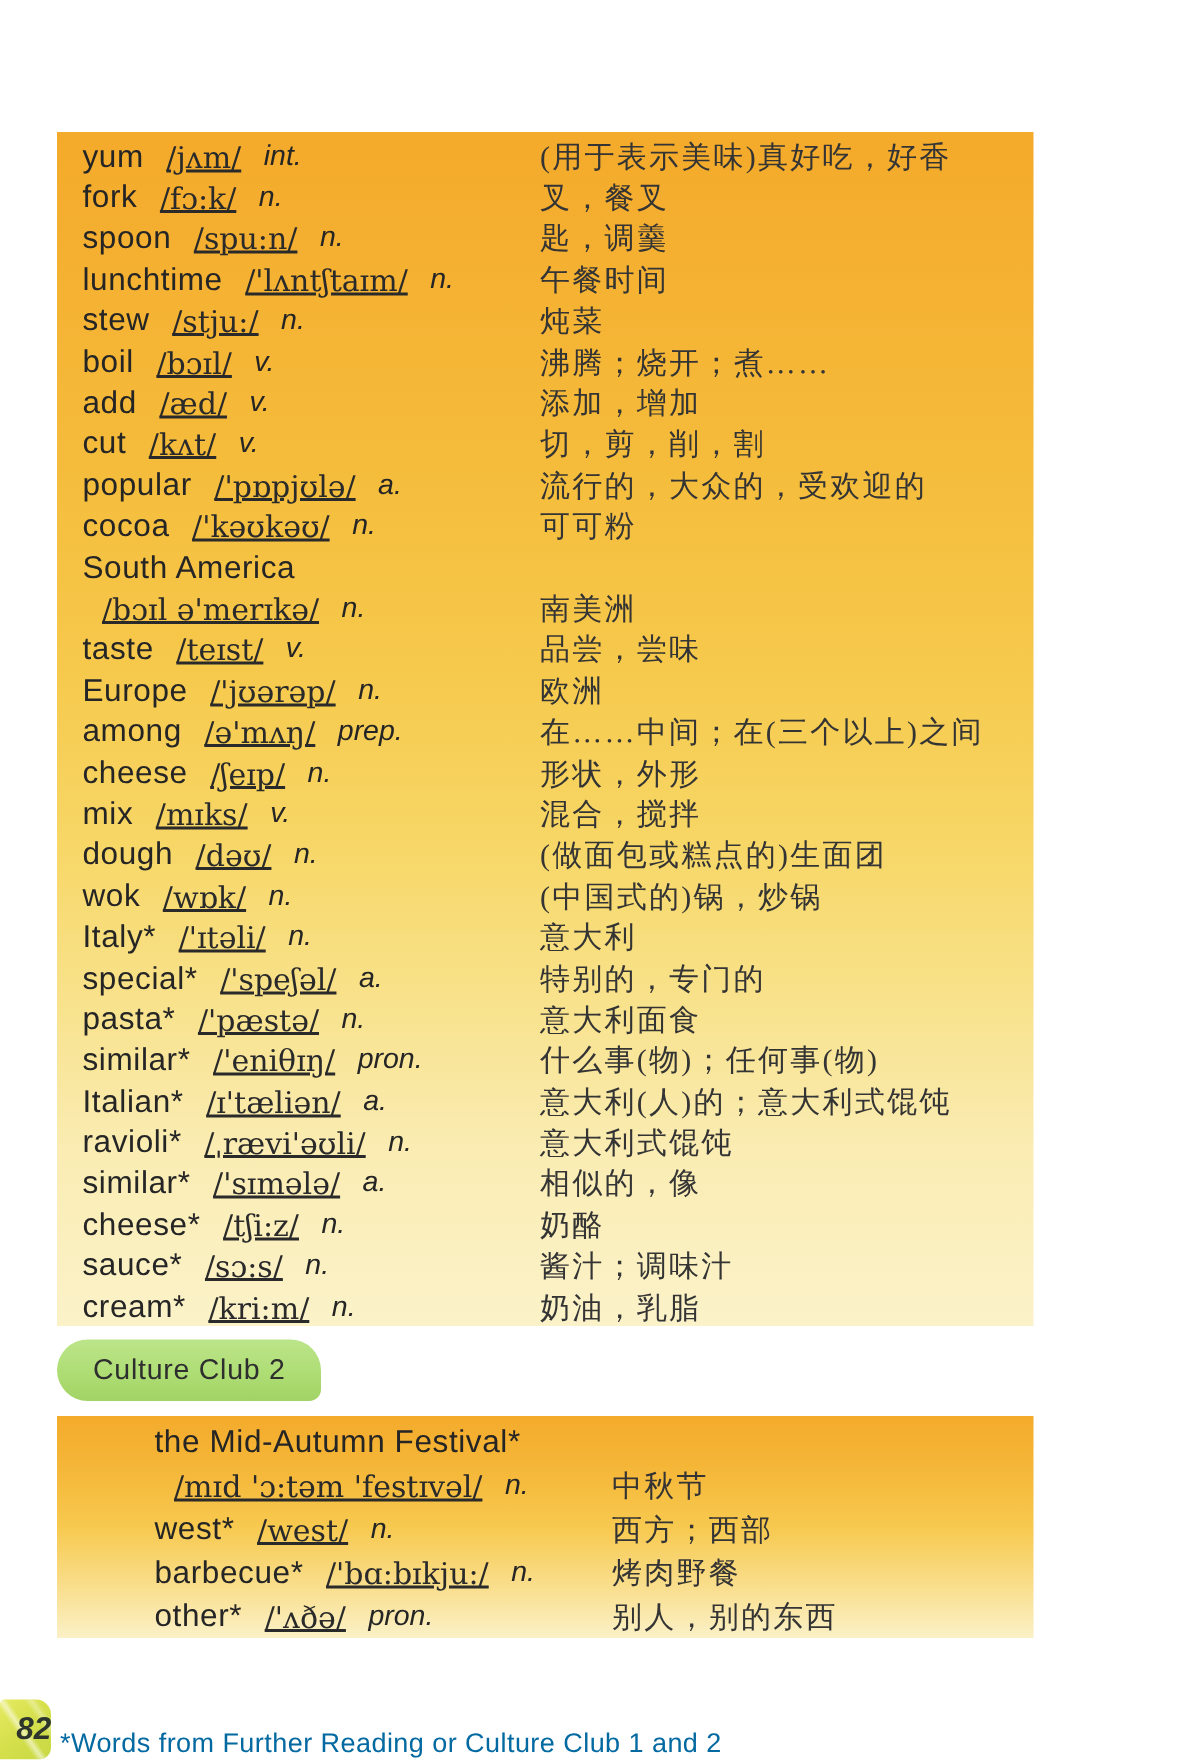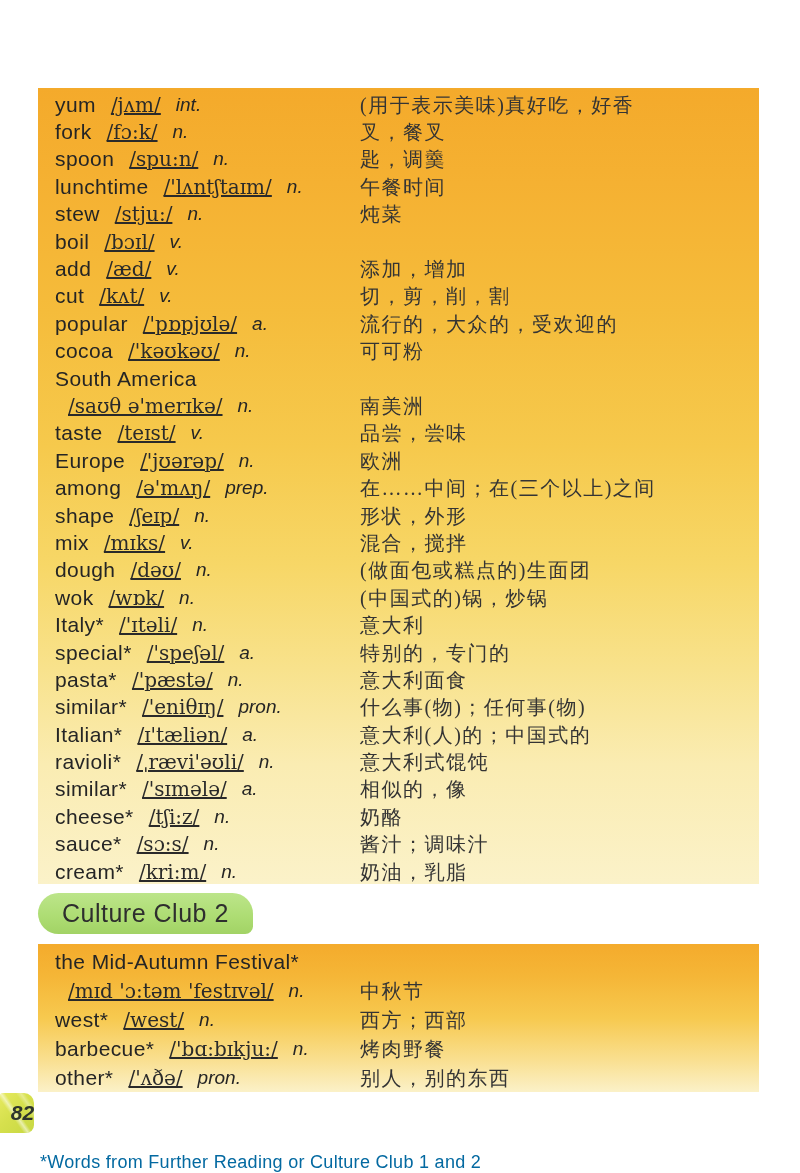--- a/index.html
+++ b/index.html
@@ -12,21 +12,21 @@
   .page {
     position: relative;
     width: 800px; height: 1173px;
     background: #ffffff;
   }
 
   
   .vocab-box {
     position: absolute;
     left: 38px;
-    width: 721px;
+    width: 651px;
     padding: 3px 0 0 17px;
   }
   .vocab-box.box1 {
     top: 88px; height: 796px;
     background: linear-gradient(180deg,
       #f4aa2b 0%, #f5b132 12%, #f5bc3b 28%,
       #f6c94c 45%, #f7d767 60%, #f8e28c 73%,
       #faecb2 85%, #fbf2c9 100%);
   }
   .vocab-box.box2 {
@@ -36,21 +36,21 @@
       #f9df8f 78%, #fbf1c8 100%);
   }
 
   .row {
     position: relative;
     display: flex;
     align-items: center;
     column-gap: 15px;
     height: 27.4px;
   }
-  .box2 .row { height: 29px; }
+  .box2 .row { height: 29px; margin-left: 48px; }
   .row.indent { padding-left: 13px; }
   .row span:empty { display: none; }
 
   .word {
     font-size: 21px;
     color: #252525;
     letter-spacing: 0.4px;
     white-space: nowrap;
   }
   .phon {
@@ -81,36 +81,36 @@
   
   .badge {
     position: absolute;
     left: 38px; top: 893px;
     height: 41px;
     padding: 0 24px;
     display: inline-flex;
     align-items: center;
     border-radius: 21px 21px 8px 21px;
     background: linear-gradient(180deg, #bce58a 0%, #aedd74 55%, #a2d365 100%);
-    font-size: 25px;
+    font-size: 19px;
     color: #2e2e2e;
     letter-spacing: 0.5px;
   }
 
   
   .footnote {
     position: absolute;
     left: 40px; top: 1152px;
     font-size: 18px;
     color: #0369a1;
     letter-spacing: 0.3px;
   }
   .page-number {
     position: absolute;
-    left: 0; top: 1093px;
+    left: 0; top: 1133px;
     width: 34px; height: 40px;
     border-radius: 3px 10px 8px 0;
     background: linear-gradient(135deg, #e6ea60 0%, #d6e04d 45%, #c7d843 100%);
     display: flex;
     align-items: center;
     justify-content: center;
     overflow: hidden;
     padding-left: 11px;
   }
   .page-number::after {
@@ -162,20 +162,21 @@
       <div class="row">
     <span class="word">stew</span>
     <span class="phon">/stju:/</span>
     <span class="pos">n.</span>
     <span class="trans">炖菜</span>
   </div>
       <div class="row">
     <span class="word">boil</span>
     <span class="phon">/bɔɪl/</span>
     <span class="pos">v.</span>
+    <span class="trans">沸腾；烧开；煮……</span>
   </div>
       <div class="row">
     <span class="word">add</span>
     <span class="phon">/æd/</span>
     <span class="pos">v.</span>
     <span class="trans">添加，增加</span>
   </div>
       <div class="row">
     <span class="word">cut</span>
     <span class="phon">/kʌt/</span>
@@ -193,21 +194,21 @@
     <span class="phon">/'kəʊkəʊ/</span>
     <span class="pos">n.</span>
     <span class="trans">可可粉</span>
   </div>
       <div class="row">
     <span class="word">South America</span>
 
   </div>
       <div class="row indent">
 
-    <span class="phon">/saʊθ ə'merɪkə/</span>
+    <span class="phon">/bɔɪl ə'merɪkə/</span>
     <span class="pos">n.</span>
     <span class="trans">南美洲</span>
   </div>
       <div class="row">
     <span class="word">taste</span>
     <span class="phon">/teɪst/</span>
     <span class="pos">v.</span>
     <span class="trans">品尝，尝味</span>
   </div>
       <div class="row">
@@ -216,21 +217,21 @@
     <span class="pos">n.</span>
     <span class="trans">欧洲</span>
   </div>
       <div class="row">
     <span class="word">among</span>
     <span class="phon">/ə'mʌŋ/</span>
     <span class="pos">prep.</span>
     <span class="trans">在……中间；在(三个以上)之间</span>
   </div>
       <div class="row">
-    <span class="word">shape</span>
+    <span class="word">cheese</span>
     <span class="phon">/ʃeɪp/</span>
     <span class="pos">n.</span>
     <span class="trans">形状，外形</span>
   </div>
       <div class="row">
     <span class="word">mix</span>
     <span class="phon">/mɪks/</span>
     <span class="pos">v.</span>
     <span class="trans">混合，搅拌</span>
   </div>
@@ -267,21 +268,21 @@
       <div class="row">
     <span class="word">similar*</span>
     <span class="phon">/'eniθɪŋ/</span>
     <span class="pos">pron.</span>
     <span class="trans">什么事(物)；任何事(物)</span>
   </div>
       <div class="row">
     <span class="word">Italian*</span>
     <span class="phon">/ɪ'tæliən/</span>
     <span class="pos">a.</span>
-    <span class="trans">意大利(人)的；中国式的</span>
+    <span class="trans">意大利(人)的；意大利式馄饨</span>
   </div>
       <div class="row">
     <span class="word">ravioli*</span>
     <span class="phon">/ˌrævi'əʊli/</span>
     <span class="pos">n.</span>
     <span class="trans">意大利式馄饨</span>
   </div>
       <div class="row">
     <span class="word">similar*</span>
     <span class="phon">/'sɪmələ/</span>

